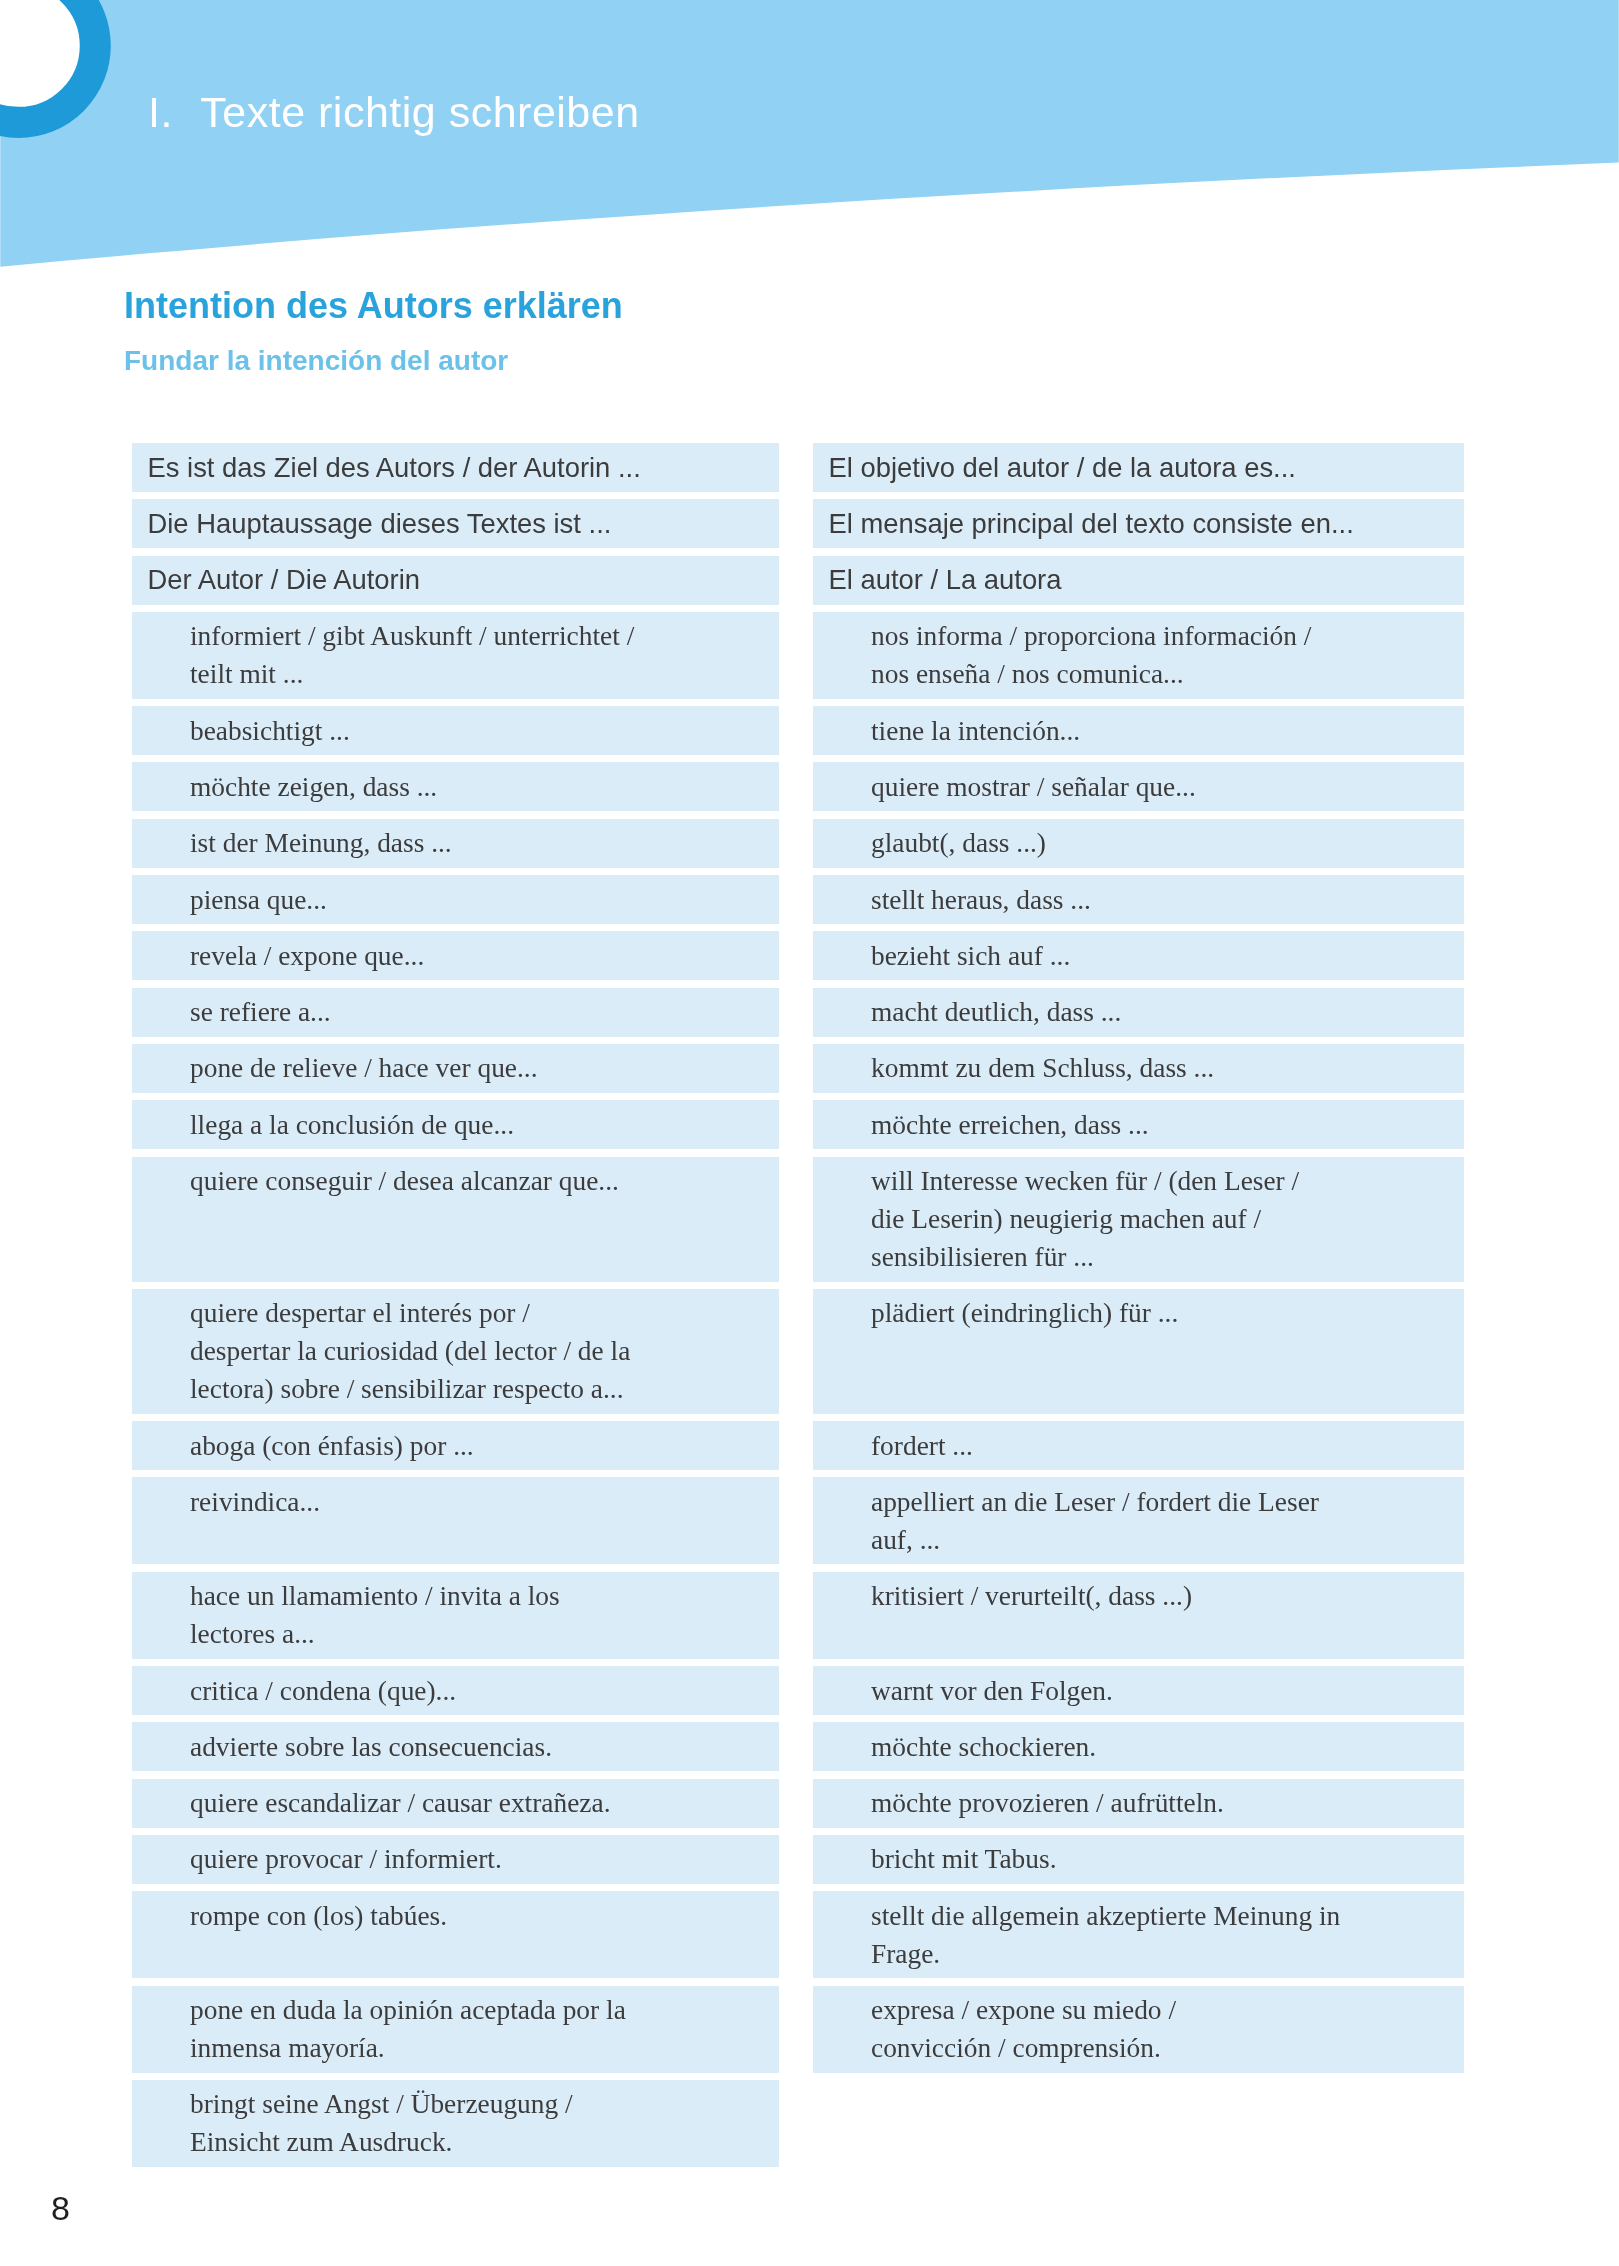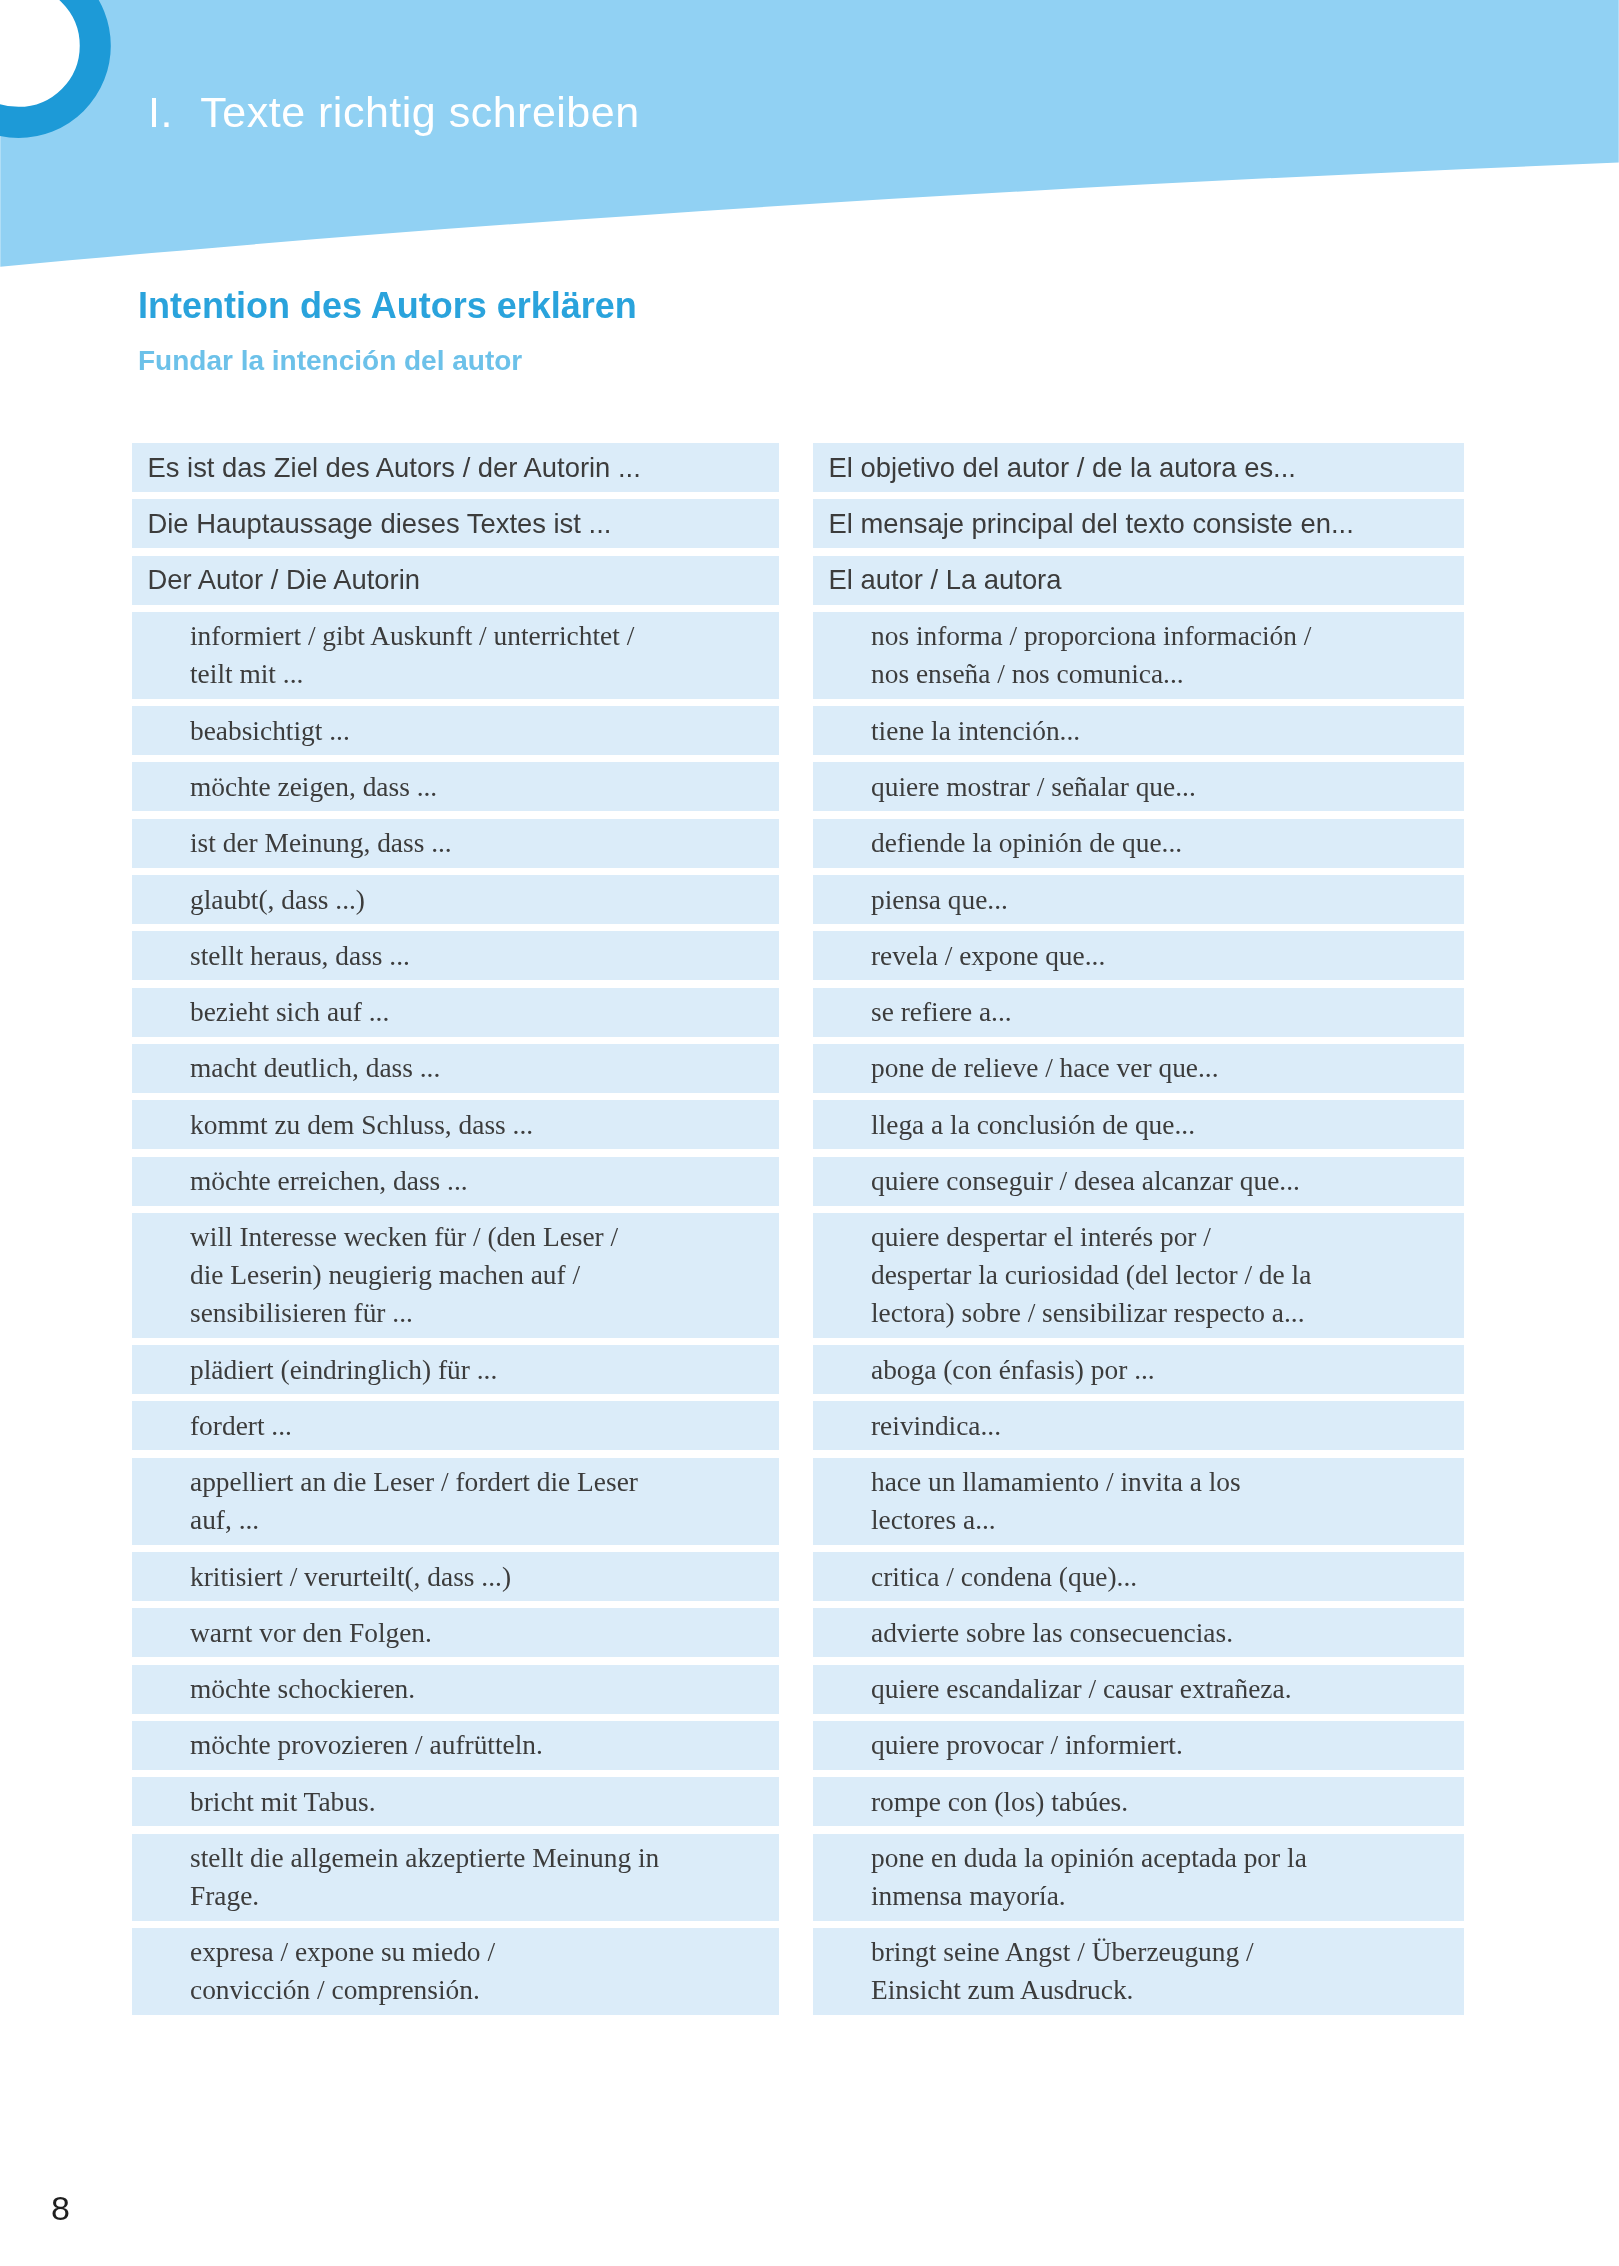--- a/index.html
+++ b/index.html
@@ -23,21 +23,21 @@
     top: 88px;
     display: flex;
     gap: 27.4px;
     color: #ffffff;
     font-size: 43px;
     font-weight: 400;
     letter-spacing: 0.5px;
   }
 
   
-  .titles { position: absolute; left: 138px; top: 283px; }
+  .titles { position: absolute; left: 124px; top: 283px; }
   .title-de {
     margin: 0;
     font-size: 36px;
     line-height: 46px;
     font-weight: 700;
     color: var(--h1, #2aa3dc);
   }
   .title-es {
     margin: 9.1px 0 0 0;
     font-size: 28px;
@@ -110,21 +110,20 @@
   <div class="cell es indent">nos informa / proporciona información /
 nos enseña / nos comunica...</div>
 
   <div class="cell de indent">beabsichtigt ...</div>
   <div class="cell es indent">tiene la intención...</div>
 
   <div class="cell de indent">möchte zeigen, dass ...</div>
   <div class="cell es indent">quiere mostrar / señalar que...</div>
 
   <div class="cell de indent">ist der Meinung, dass ...</div>
-  <div class="cell es indent">defiende la opinión de que...</div>
 
   <div class="cell de indent">glaubt(, dass ...)</div>
   <div class="cell es indent">piensa que...</div>
 
   <div class="cell de indent">stellt heraus, dass ...</div>
   <div class="cell es indent">revela / expone que...</div>
 
   <div class="cell de indent">bezieht sich auf ...</div>
   <div class="cell es indent">se refiere a...</div>
 

